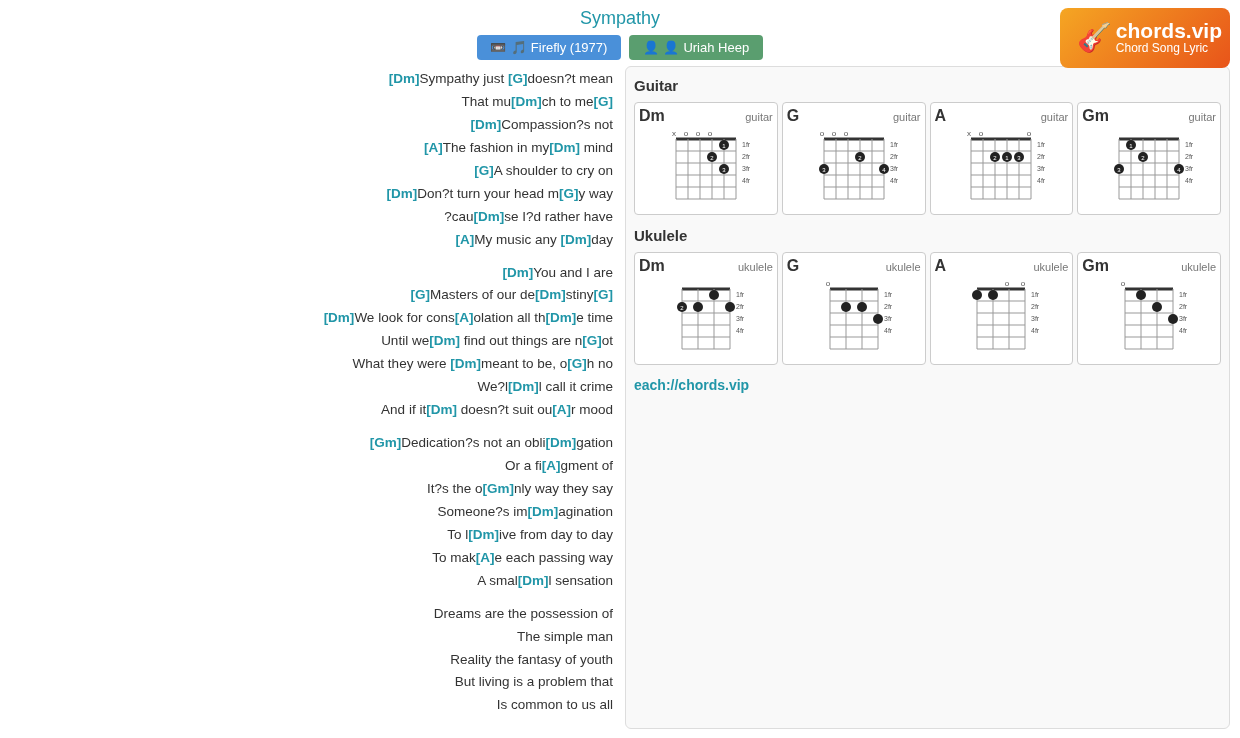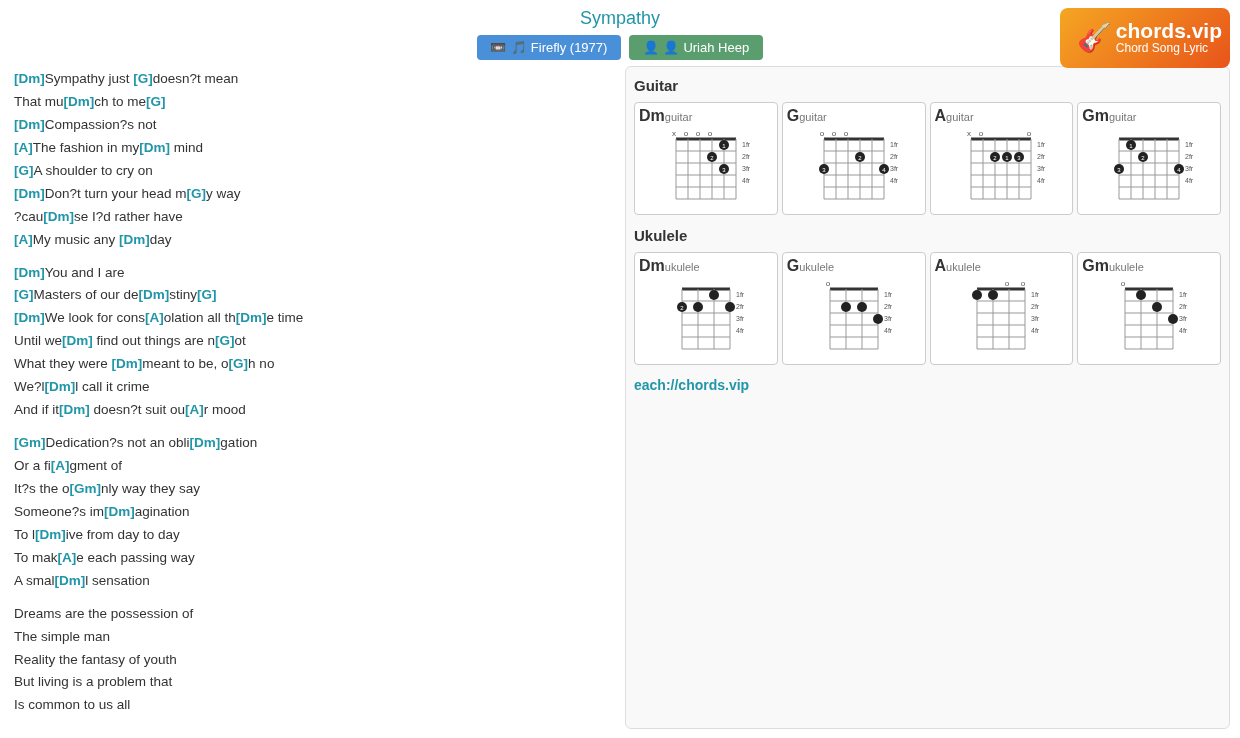--- a/index.html
+++ b/index.html
@@ -84,20 +84,21 @@
     }
     .chord-link {
       color: #2196a8;
       font-weight: bold;
     }
     .lyrics-para {
       margin-bottom: 10px;
     }
     .lyrics-line {
       display: block;
+      text-align: right;
     }
 
     
     .chord-panel {
       flex: 1;
       border: 1px solid #ddd;
       border-radius: 6px;
       margin: 2px 4px;
       padding: 10px 8px;
       background: #f9f9f9;
@@ -117,20 +118,21 @@
       flex: 1;
       background: white;
       border: 1px solid #ccc;
       border-radius: 4px;
       padding: 4px;
       text-align: center;
       min-width: 140px;
     }
     .chord-name-row {
       display: flex;
+      justify-content: space-between;
       align-items: baseline;
       margin-bottom: 2px;
     }
     .chord-name {
       font-size: 16px;
       font-weight: bold;
       color: #333;
     }
     .chord-type {
       font-size: 11px;

